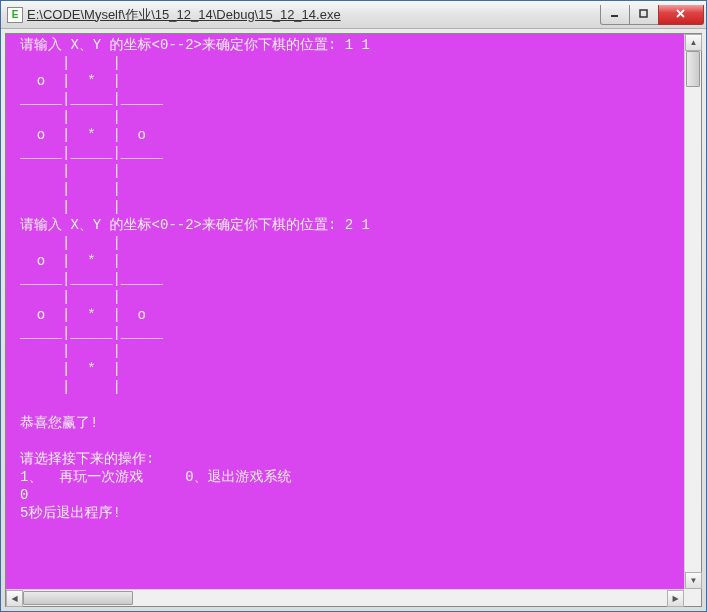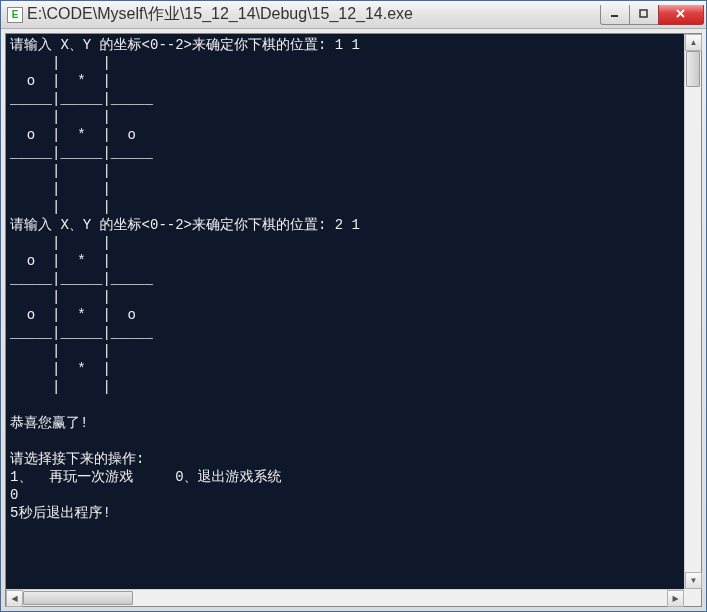--- a/index.html
+++ b/index.html
@@ -33,23 +33,24 @@
       border: 1px solid #888;
       display: flex;
       align-items: center;
       justify-content: center;
       font-size: 10px;
       color: #2a2;
       font-weight: bold;
       margin-right: 4px;
     }
     .title {
-      font-size: 16px;
+      font-size: 13px;
       color: #333;
       flex: 1;
+      text-decoration: underline;
     }
     .window-buttons {
       display: flex;
       height: 20px;
       margin-right: 2px;
     }
     .win-btn {
       width: 30px;
       height: 20px;
       border: 1px solid #8a8a8a;
@@ -76,26 +77,26 @@
       position: relative;
       margin: 4px;
       background: #000;
       border: 1px solid #888;
       box-shadow: inset 0 0 0 1px #ccc;
       display: flex;
       flex-direction: column;
     }
     .console {
       flex: 1;
-      background: #0f172a;
+      background: #d946ef;
       color: #f0f0f0;
       font-family: "NSimSun", "SimSun", "Courier New", monospace;
       font-size: 14px;
       line-height: 18px;
-      padding: 2px 4px;
+      padding: 2px 14px;
       white-space: pre;
       overflow: hidden;
       position: relative;
     }
     .scrollbar-v {
       position: absolute;
       right: 0;
       top: 0;
       bottom: 17px;
       width: 17px;

